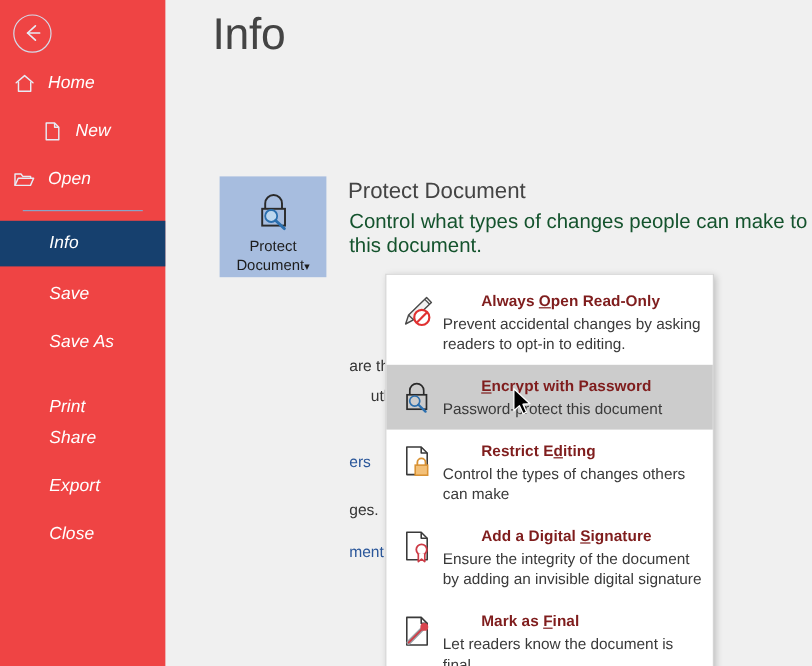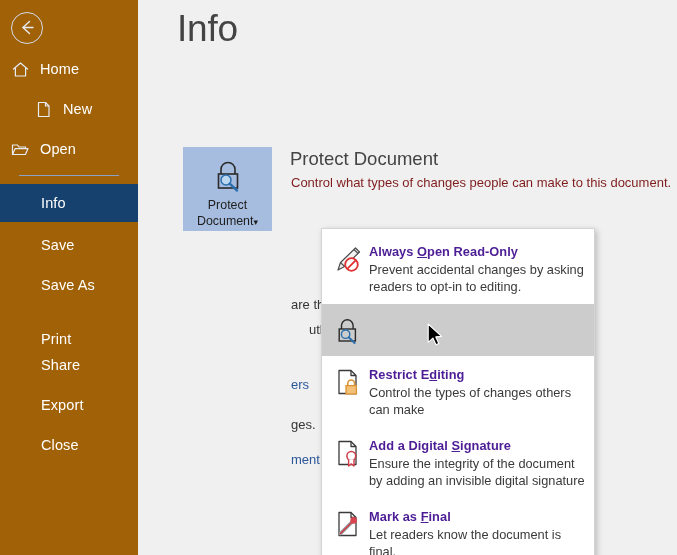--- a/index.html
+++ b/index.html
@@ -18,21 +18,22 @@
     height: 555px;
     background: #f0f0f0;
   }
 
   
   #sidebar {
     position: absolute;
     left: 0; top: 0;
     width: 138px;
     height: 555px;
-    background: #a16207;
+    background: #ef4444;
+    font-style: italic;
   }
 
   #back-button {
     position: absolute;
     left: 11px; top: 12px;
     width: 32px; height: 32px;
     border-radius: 50%;
     border: 1.6px solid #d4dcea;
     cursor: pointer;
   }
@@ -148,22 +149,22 @@
   #protect-heading {
     position: absolute;
     left: 152px; top: 148px;
     font-size: 18.5px;
     font-weight: 300;
     color: #444444;
   }
   #protect-desc {
     position: absolute;
     left: 153px; top: 175px;
-    font-size: 13px;
-    color: #7f1d1d;
+    font-size: 17px;
+    color: #14532d;
   }
 
   
   .bg-text {
     position: absolute;
     font-size: 13px;
     color: #353535;
     white-space: nowrap;
   }
   .bg-link {
@@ -205,23 +206,24 @@
     display: flex;
     align-items: flex-start;
     justify-content: center;
     padding-top: 1px;
   }
   .menu-body { flex: 1 1 auto; padding-top: 0px; }
 
   .menu-title {
     font-size: 12.8px;
     font-weight: bold;
-    color: #4c1d95;
+    color: #7f1d1d;
     line-height: 17px;
     letter-spacing: .05px;
+    margin-left: 32px;
   }
   .menu-title u { text-decoration: underline; }
   .menu-sub {
     font-size: 12.8px;
     color: #3a3a3a;
     line-height: 17px;
     margin-top: 1px;
   }
 
   
@@ -349,20 +351,24 @@
 
       <div class="menu-item highlight">
         <span class="menu-ico">
           <svg width="34" height="32" viewBox="0 0 34 32">
             <path d="M9.5 15 L9.5 11.5 A5.8 5.8 0 0 1 21.1 11.5 L21.1 15" fill="none" stroke="#2a2a2a" stroke-width="1.4"></path>
             <rect x="7.2" y="15" width="16.2" height="12" fill="none" stroke="#2a2a2a" stroke-width="1.4"></rect>
             <circle cx="13.6" cy="20.2" r="4.2" fill="none" stroke="#2b6fae" stroke-width="1.4"></circle>
             <line x1="16.7" y1="23.3" x2="22.6" y2="29" stroke="#2b6fae" stroke-width="2" stroke-linecap="round"></line>
           </svg>
         </span>
+        <span class="menu-body">
+          <span class="menu-title"><span></span><u>E</u><span>ncrypt with Password</span></span>
+          <span class="menu-sub" style="display:block">Password-protect this document</span>
+        </span>
       </div>
 
       <div class="menu-item">
         <span class="menu-ico">
           <svg width="34" height="32" viewBox="0 0 34 32">
             <path d="M7 4.5 L19 4.5 L24 9.5 L24 27.5 L7 27.5 Z" fill="#ffffff" stroke="#3a3a3a" stroke-width="1.3" stroke-linejoin="round"></path>
             <path d="M19 4.5 L19 9.5 L24 9.5" fill="none" stroke="#3a3a3a" stroke-width="1.3" stroke-linejoin="round"></path>
             <path d="M15.8 19.6 L15.8 17.4 A3.4 3.4 0 0 1 22.6 17.4 L22.6 19.6" fill="none" stroke="#d99233" stroke-width="1.5"></path>
             <rect x="14" y="19.6" width="10.4" height="8.4" fill="#f3c078" stroke="#d99233" stroke-width="1.3"></rect>
           </svg>

